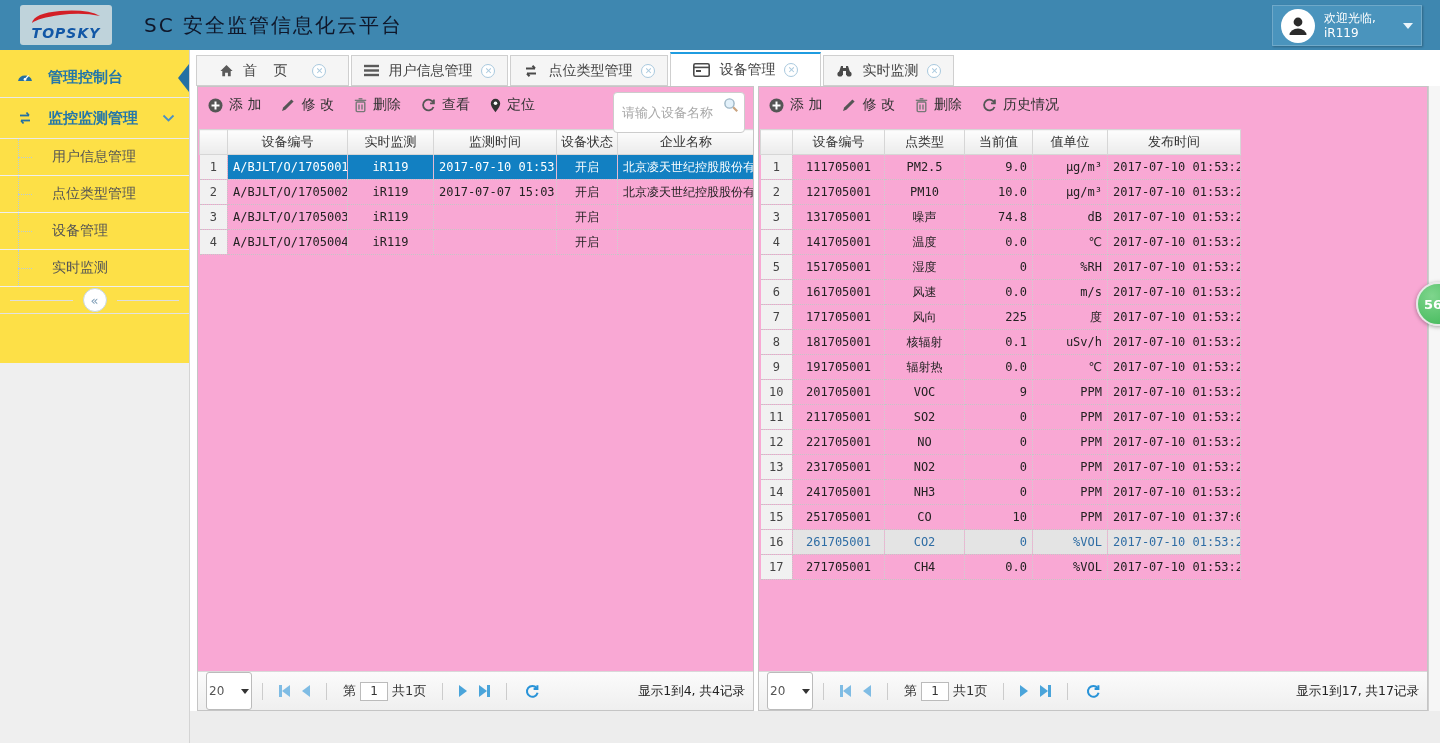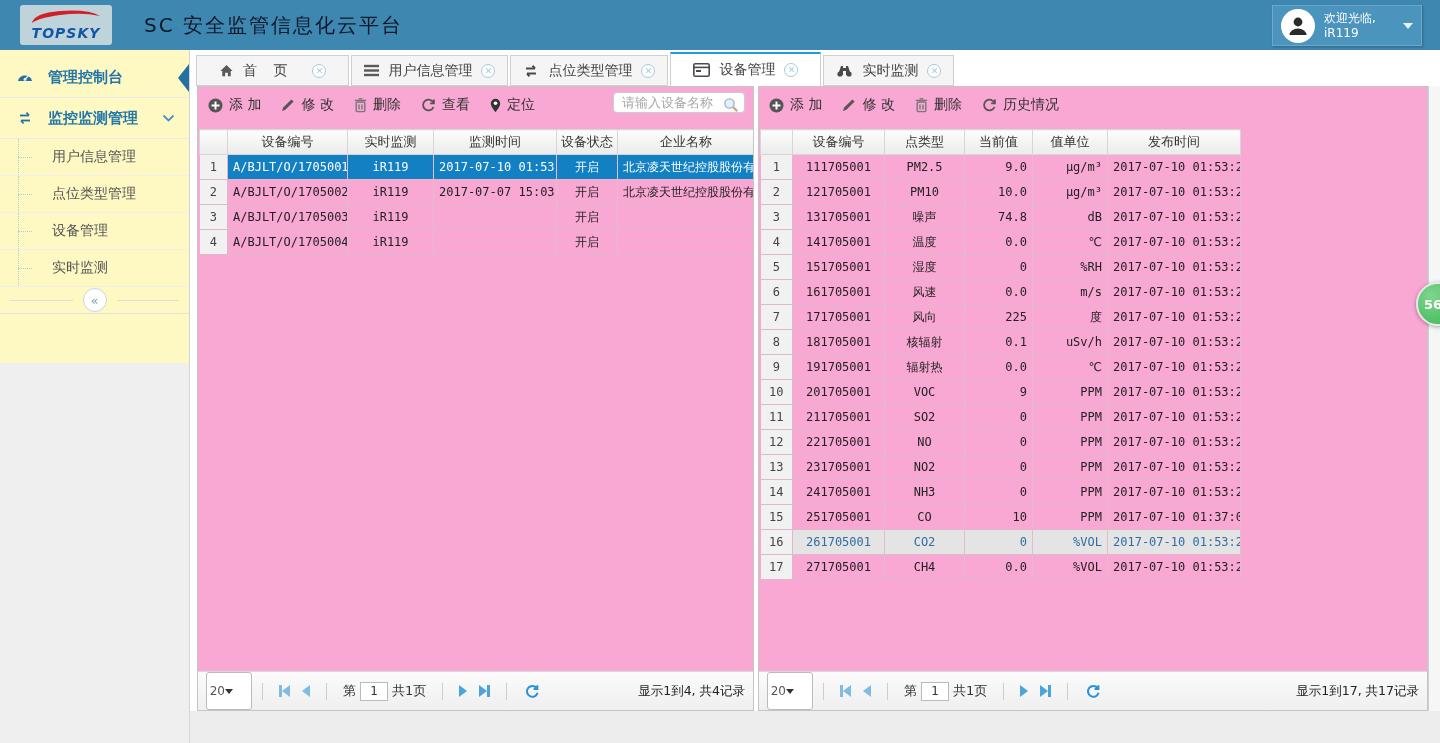--- a/index.html
+++ b/index.html
@@ -12,21 +12,21 @@
   #logo-box { width:92px; height:40px; margin-left:20px; background:#bfd3db; border-radius:3px; position:relative; display:flex; align-items:flex-end; justify-content:center; padding-bottom:5px; }
   #logo-swoosh { position:absolute; top:4px; left:6px; }
   #logo-text { font-style:italic; font-weight:bold; font-size:14px; color:#1257a6; letter-spacing:1px; line-height:1; }
   #app-title { color:#0f172a; font-size:20px; margin-left:32px; letter-spacing:2px; }
   #user-box { position:absolute; right:18px; top:5px; width:150px; height:41px; background:#4a94bd; border:1px solid #6fa9c9; box-shadow:1px 1px 2px rgba(0,0,0,.25); display:flex; align-items:center; padding:0 8px; cursor:pointer; }
   #avatar { width:34px; height:34px; border-radius:50%; background:#fff; display:flex; align-items:center; justify-content:center; flex:0 0 34px; }
   #welcome { color:#fff; font-size:12px; line-height:15px; margin-left:9px; flex:1; }
   #user-caret { width:0; height:0; border-left:5px solid transparent; border-right:5px solid transparent; border-top:6px solid #eaf4fa; margin-left:4px; }
 
   
-  #sidebar { position:absolute; top:50px; left:0; width:190px; bottom:0; background:#fef9c3; border-right:1px solid #d4d4d4; }
+  #sidebar { position:absolute; top:50px; left:0; width:190px; bottom:0; background:#fde047; border-right:1px solid #d4d4d4; }
   .side-top { height:41px; display:flex; align-items:center; border-bottom:1px solid #e9e9e9; color:#2577a8; font-weight:bold; font-size:15px; cursor:pointer; position:relative; }
   .side-top:first-child { margin-top:7px; }
   .side-top .s-icon { margin:0 14px 0 16px; display:flex; color:#2577a8; }
   .side-sub { height:37px; display:flex; align-items:center; border-bottom:1px solid #efefef; color:#555; font-size:14px; padding-left:52px; cursor:pointer; position:relative; }
   .side-sub::before { content:""; position:absolute; left:18px; top:0; bottom:0; border-left:1px dotted #b9cbd6; }
   .side-sub::after { content:""; position:absolute; left:18px; top:50%; width:14px; border-top:1px dotted #b9cbd6; }
   #side-wedge { position:absolute; right:0; top:7px; width:0; height:0; border-top:14px solid transparent; border-bottom:14px solid transparent; border-right:11px solid #2470a3; }
   .side-chevron { position:absolute; right:14px; color:#4a90c4; display:flex; }
   #side-collapse { height:27px; display:flex; align-items:center; justify-content:center; border-bottom:1px solid #e2e2e2; cursor:pointer; }
   #side-collapse .line { flex:1; border-top:1px solid #ddd; margin:0 10px; }
@@ -47,40 +47,40 @@
 
   .panel { position:absolute; top:0; height:625px; background:#f9a8d4; border:1px solid #c5c5c5; display:flex; flex-direction:column; }
   #panel-left { left:7px; width:557px; }
   #panel-right { left:568px; width:670px; }
   #east-strip { position:absolute; top:0; left:1238px; width:12px; height:625px; background:#f6f6f6; border-left:1px solid #cfcfcf; }
 
   .toolbar { height:36px; display:flex; align-items:center; padding:0 10px; position:relative; flex:0 0 36px; }
   .tbtn { display:flex; align-items:center; gap:6px; margin-right:20px; font-size:14px; color:#333; cursor:pointer; }
   .tbtn .b-icon { display:flex; color:#555; }
   #search-wrap { position:absolute; right:8px; top:5px; }
-  #search-input { width:132px; height:21px; border:1px solid #ccc; border-radius:4px; font-size:13px; padding:0 26px 0 8px; color:#333; outline:none; font-family:inherit; }
+  #search-input { width:132px; height:41px; border:1px solid #ccc; border-radius:4px; font-size:13px; padding:0 26px 0 8px; color:#333; outline:none; font-family:inherit; }
   #search-input::placeholder { color:#a8a8a8; }
   #search-icon { position:absolute; right:6px; top:5px; }
 
   .grid-wrap { flex:1; overflow:hidden; padding:6px 1px 0 1px; }
   table.grid { border-collapse:collapse; table-layout:fixed; }
   .grid th { height:25px; background:linear-gradient(#fdfdfd,#ebebeb); border:1px solid #d6d6d6; border-left:none; font-size:13px; font-weight:normal; color:#333; }
   .grid th:first-child { border-left:1px solid #d6d6d6; }
   .grid td { height:25px; border-bottom:1px dotted #c6c6c6; border-right:1px dotted #cfcfcf; font-size:12px; color:#222; padding:0 5px; overflow:hidden; white-space:nowrap; font-family:"DejaVu Sans Mono","DejaVu Sans",monospace; }
   .grid td.rownum { background:#f1f1f1; border-right:1px dotted #c6c6c6; text-align:center; color:#444; }
   #table-left { width:555px; } #table-right { width:480px; }
   #table-left td { text-align:center; } #table-left td:nth-child(6) { text-align:left; }
   #table-right td { text-align:center; }
   #table-right td:nth-child(4) { text-align:right; }
   #table-right td:nth-child(5) { text-align:right; }
   tr.sel td:not(.rownum) { background:#1280c2; color:#fff; }
   tr.hl td:not(.rownum) { background:#e4e4e4; color:#2e6da4; }
 
   .pager { flex:0 0 29px; background:linear-gradient(#fbfbfb,#efefef); border-top:1px solid #d9d9d9; display:flex; align-items:center; padding:0 8px; font-size:13px; color:#333; }
-  .psize { width:46px; height:38px; background:#fff; border:1px solid #bbb; border-radius:3px; display:flex; align-items:center; justify-content:flex-end; padding:0 18px; font-size:12px; color:#555; cursor:pointer; }
+  .psize { width:46px; height:38px; background:#fff; border:1px solid #bbb; border-radius:3px; display:flex; align-items:center; justify-content:space-between; padding:0 2px; font-size:12px; color:#555; cursor:pointer; }
   .psize .caret { width:0; height:0; border-left:4px solid transparent; border-right:4px solid transparent; border-top:5px solid #333; }
   .psep { width:1px; height:17px; background:#ccc; margin:0 10px; }
   .pbtn { display:flex; align-items:center; margin:0 6px; cursor:pointer; }
   .tri-l { width:0; height:0; border-top:6px solid transparent; border-bottom:6px solid transparent; border-right:8px solid #7fbce4; }
   .tri-r { width:0; height:0; border-top:6px solid transparent; border-bottom:6px solid transparent; border-left:8px solid #4aa4da; }
   .bar { width:3px; height:12px; background:#7fbce4; }
   .bar.b2 { background:#4aa4da; }
   .pageno { display:flex; align-items:center; gap:4px; margin:0 6px; }
   .pageno input { width:28px; height:19px; border:1px solid #bbb; text-align:center; font-size:12px; color:#333; font-family:inherit; }
   .refresh { margin-left:8px; color:#2893d8; display:flex; cursor:pointer; }

